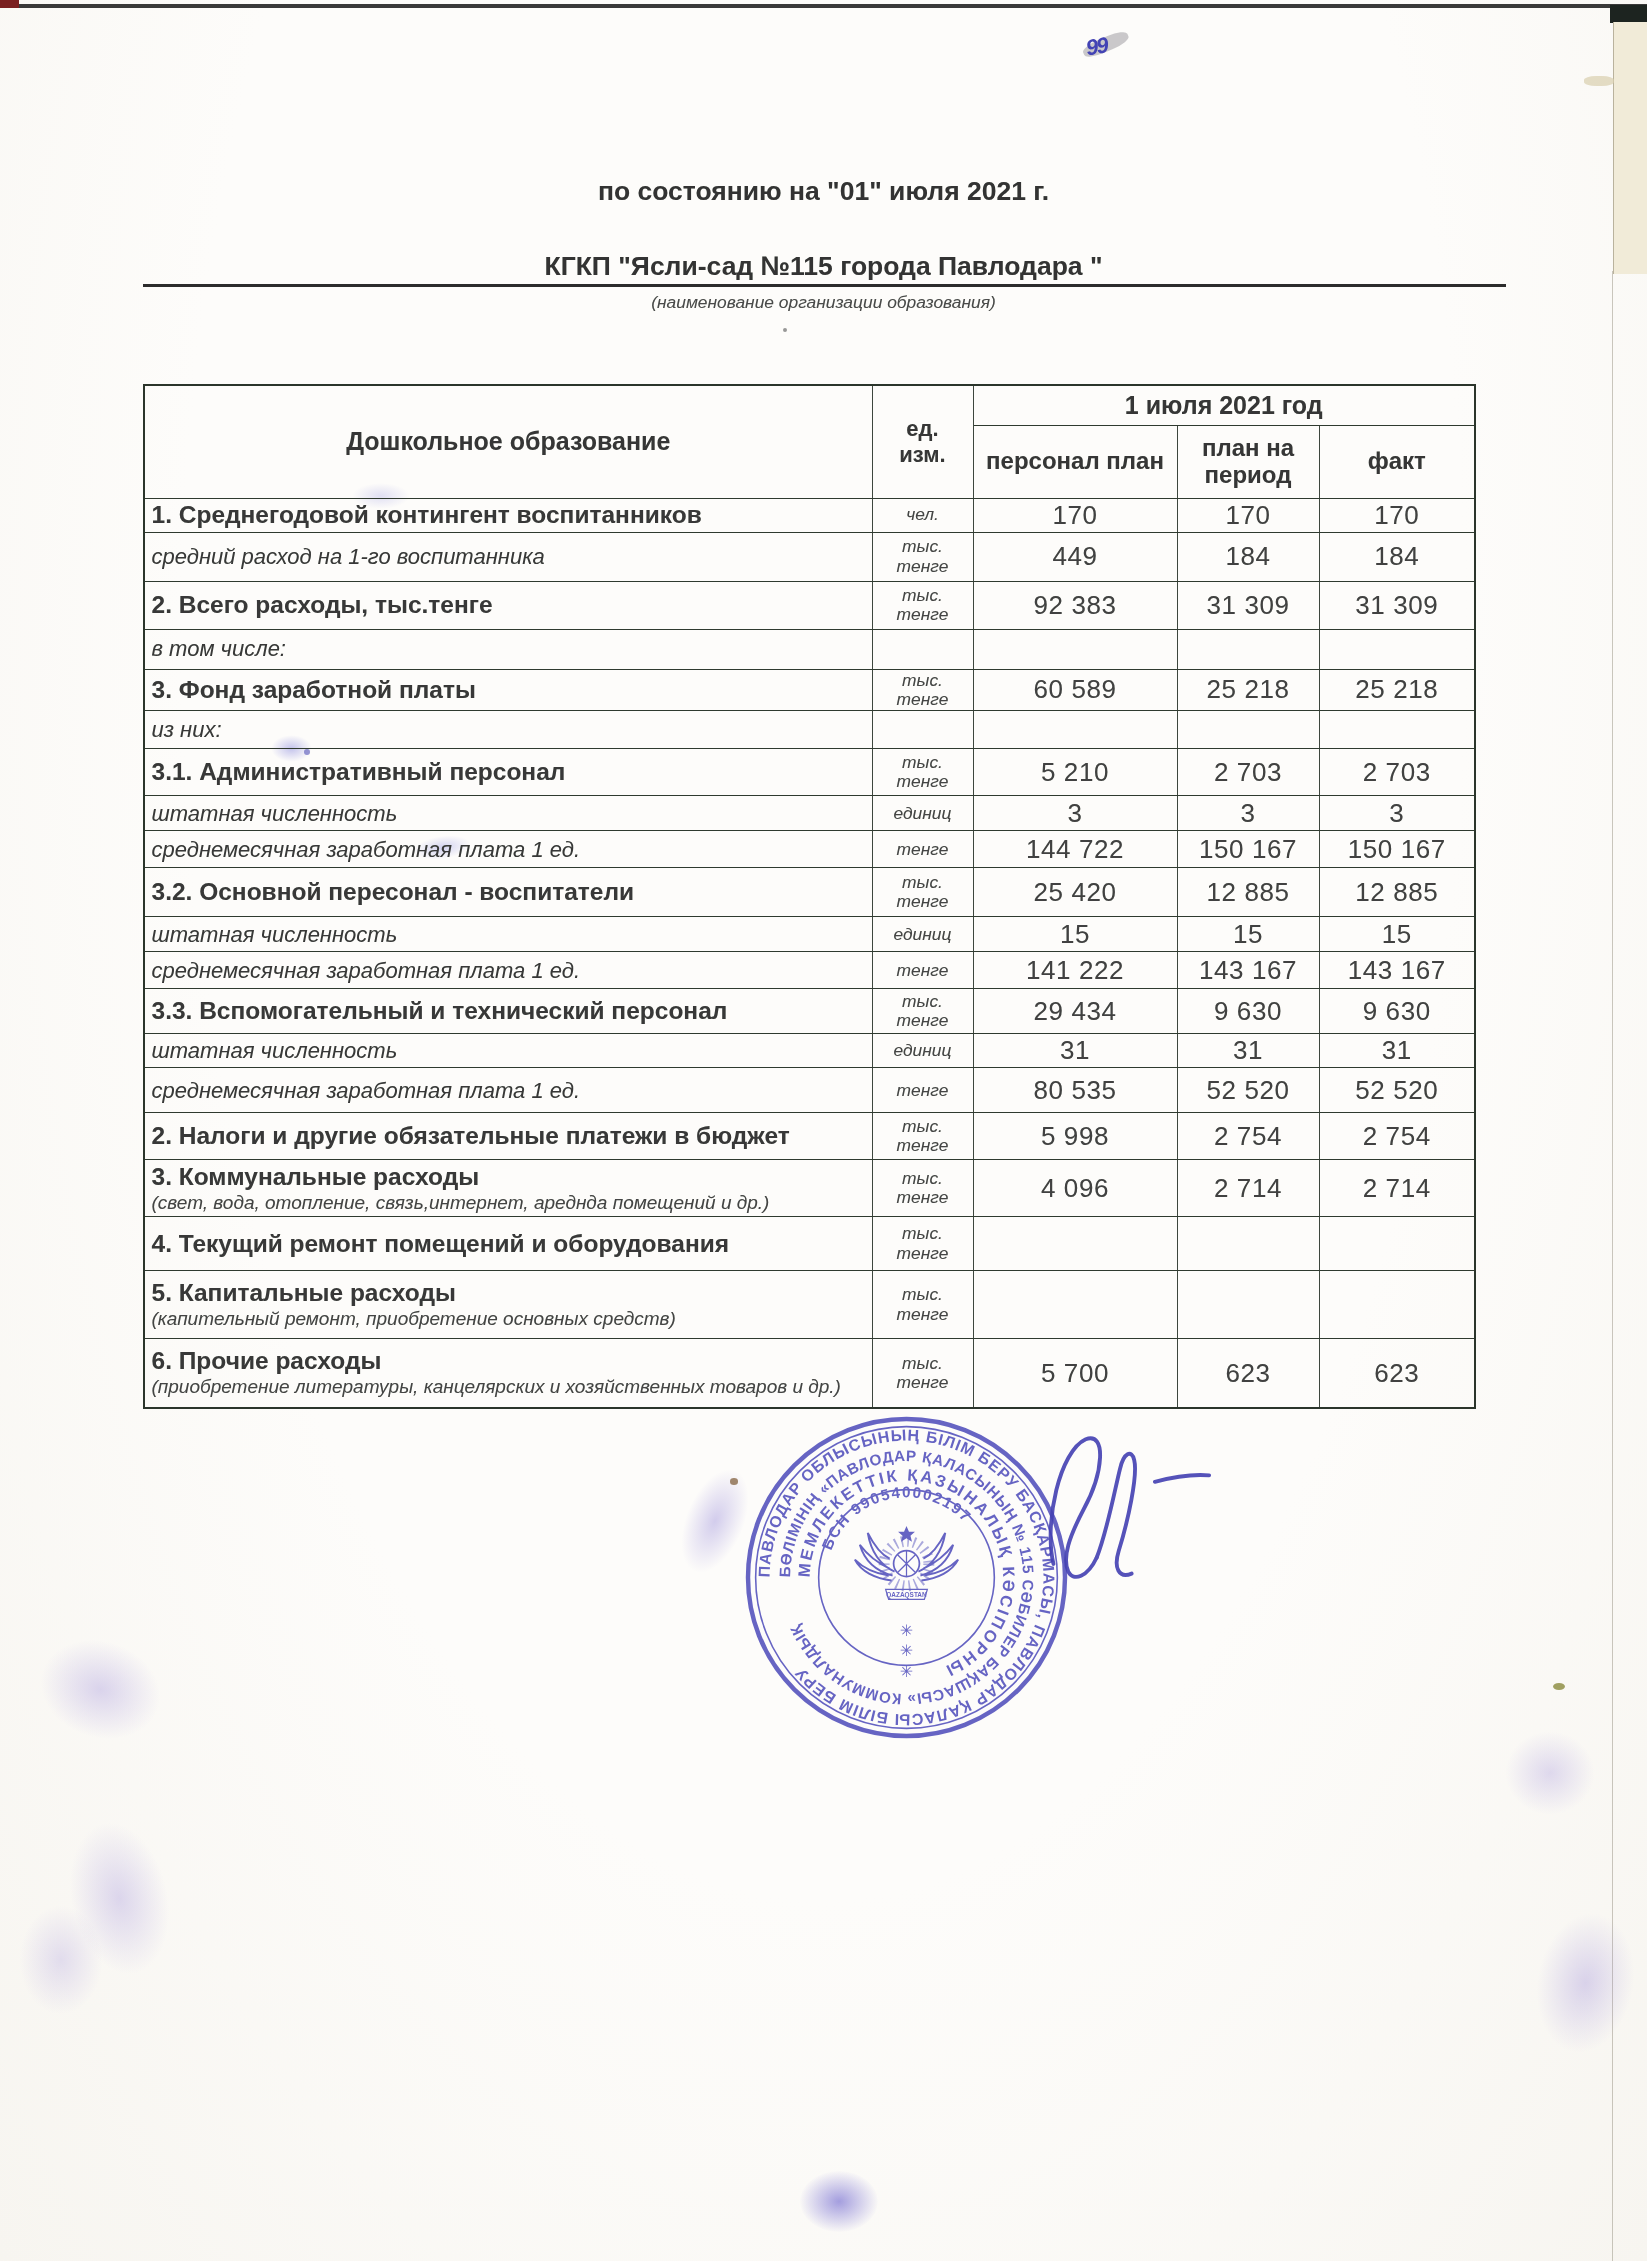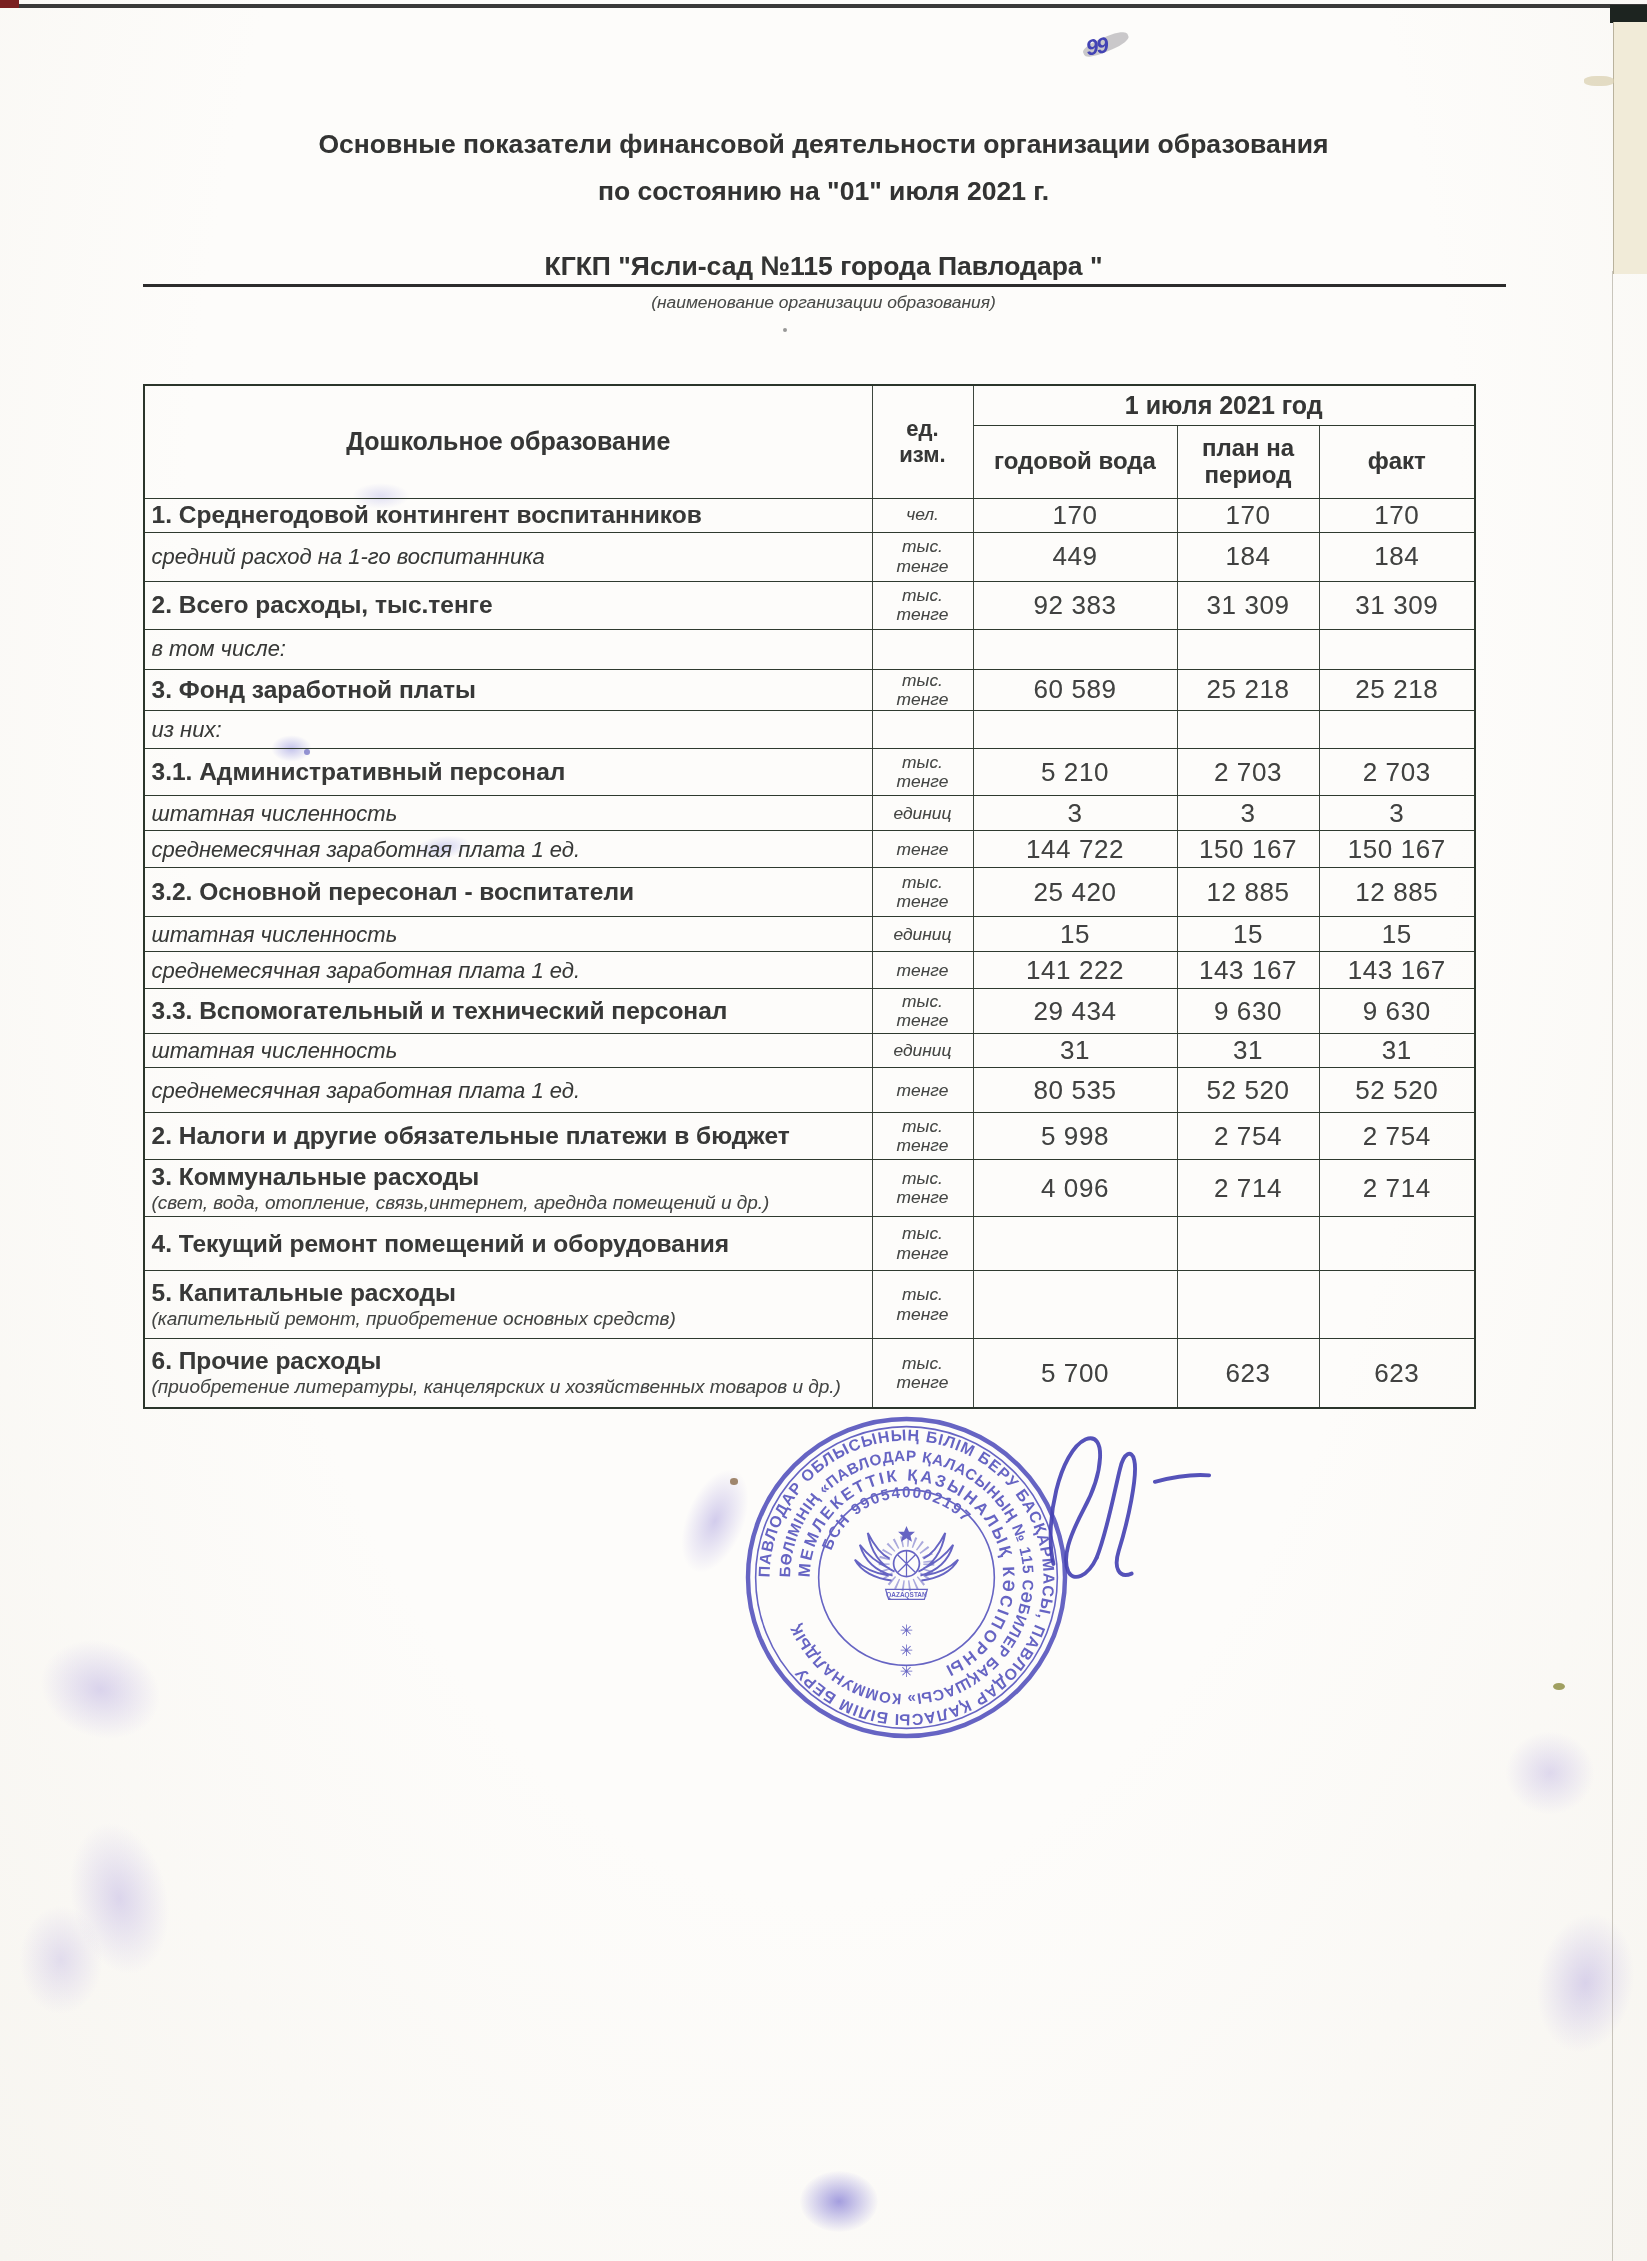--- a/index.html
+++ b/index.html
@@ -101,21 +101,20 @@
   <div class="smudge sm7"></div>
   <div class="smudge sm8"></div>
   <div class="smudge sm9"></div>
   <div class="smudge sm10"></div>
   <div class="speck sp1"></div>
   <div class="speck sp2"></div>
   <div class="speck sp3"></div>
   <div class="speck sp4"></div>
   <div class="speck sp5"></div>
 
-  <div class="title title1">Основные показатели финансовой деятельности организации образования</div>
   <div class="title title2">по состоянию на "01" июля 2021 г.</div>
   <div class="title orgname">КГКП "Ясли-сад №115 города Павлодара "</div>
   <div class="rule"></div>
   <div class="caption">(наименование организации образования)</div>
   <div class="hand-mark">99</div>
 
   <table class="fin">
     <colgroup>
       <col style="width:728px">
         <col style="width:101px">
@@ -124,21 +123,21 @@
         <col style="width:156px">
     </colgroup>
     <thead>
       <tr style="height:40px">
         <th class="h-cat" rowspan="2">Дошкольное образование</th>
         <th class="h-unit" rowspan="2">ед.
 изм.</th>
         <th class="h-group" colspan="3">1 июля 2021 год</th>
       </tr>
       <tr style="height:73px">
-        <th class="h-sub">годовой вода</th>
+        <th class="h-sub">персонал план</th>
         <th class="h-sub">план на
 период</th>
         <th class="h-sub">факт</th>
       </tr>
     </thead>
     <tbody>
         <tr style="height: 27px;">
           <td class="c-label bold">
             <span class="lab">1. Среднегодовой контингент воспитанников</span>
           </td>

